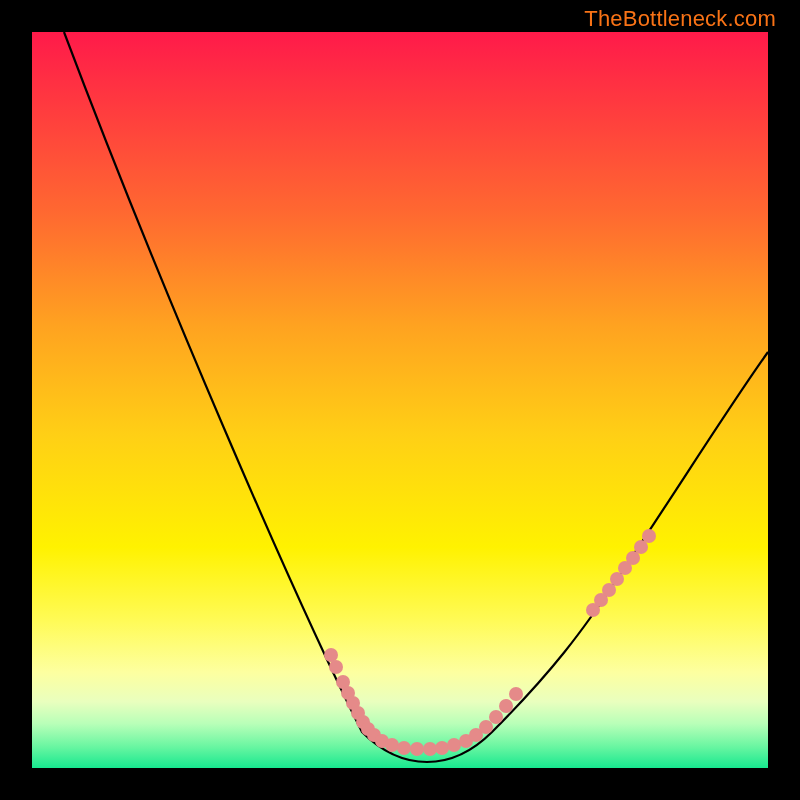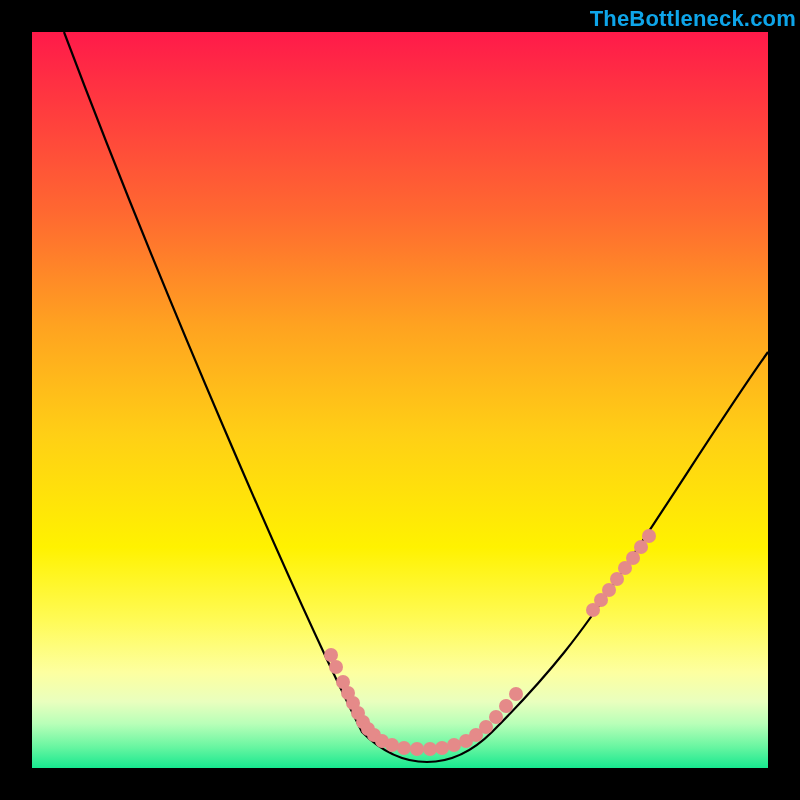--- a/index.html
+++ b/index.html
@@ -34,24 +34,24 @@
       #fdffa0 87%,
       #e9ffbe 91%,
       #b8ffb8 94%,
       #6cf6a2 97%,
       #17e88f 100%
     );
   }
   .watermark {
     position: absolute;
     top: 6px;
-    right: 4px;
-    color: #0ea5e9;
+    right: 24px;
+    color: #f97316;
     font-size: 22px;
-    font-weight: 700;
+    font-weight: 400;
     letter-spacing: 0.2px;
     user-select: none;
   }
   svg.curve {
     position: absolute;
     inset: 0;
   }
 </style>
 </head>
 <body>

